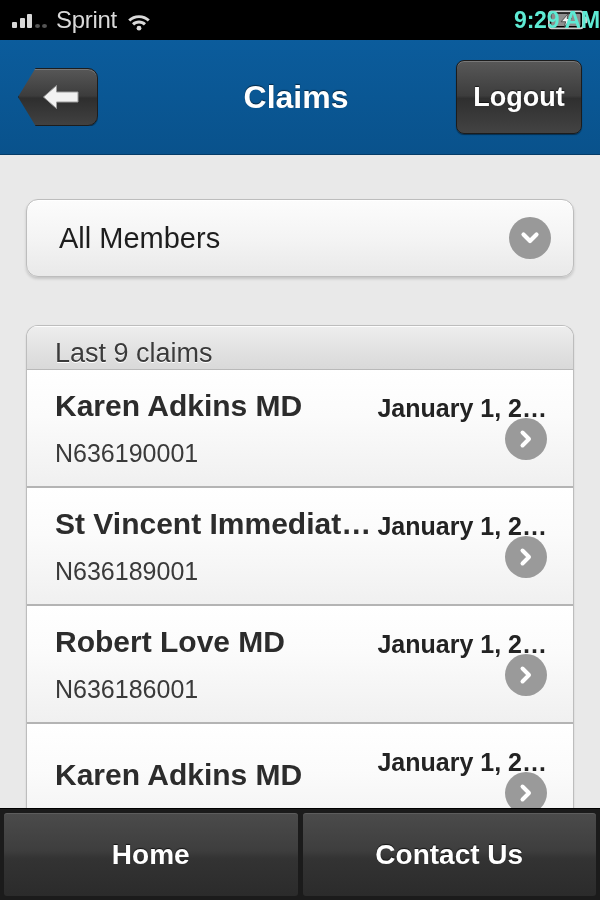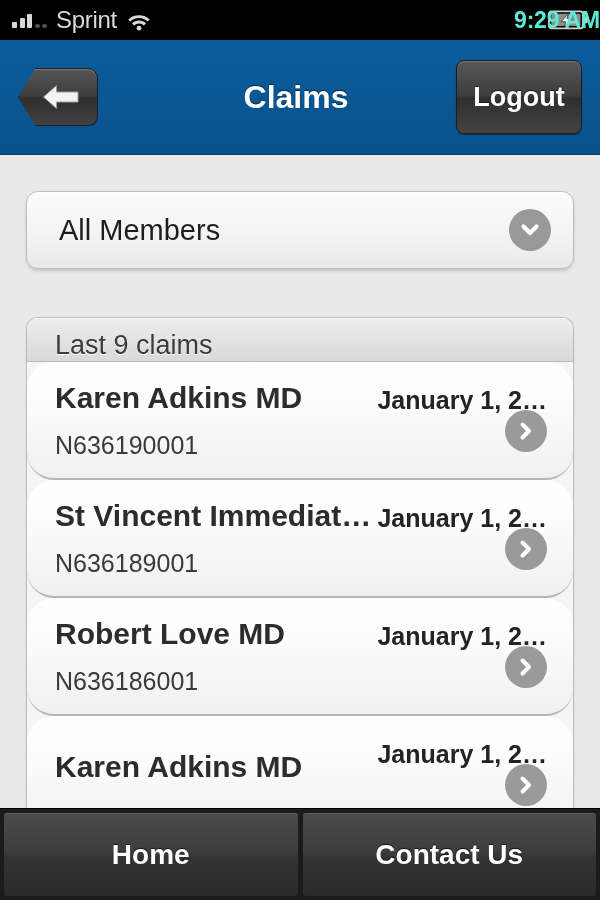--- a/index.html
+++ b/index.html
@@ -133,21 +133,21 @@
     padding: 0 16px;
     cursor: pointer;
     z-index: 2;
   }
 
   
   .content {
     flex: 1 1 auto;
     position: relative;
     overflow: hidden;
-    padding: 4px 26px;
+    padding: 12px 26px;
   }
 
   
   .member-select {
     margin-top: 32px;
     height: 78px;
     border-radius: 12px;
     background: linear-gradient(to bottom, #fcfcfc 0%, #f4f4f4 50%, #e9e9e9 100%);
     border: 1px solid #bdbdbd;
     box-shadow: 0 2px 3px rgba(0,0,0,0.16), inset 0 1px 0 #fff;
@@ -202,21 +202,20 @@
   .claim-row {
     position: relative;
     height: 118px;
     background: linear-gradient(to bottom, #ffffff 0%, #fbfbfb 40%, #f0f0f0 100%);
     border-bottom: 2px solid #b4b4b4;
     padding: 0 28px;
     display: flex;
     flex-direction: column;
     justify-content: center;
     cursor: pointer;
-    border-radius: 27px;
   }
   .claim-row:last-child { border-bottom: none; }
 
   .claim-provider {
     font-size: 30px;
     font-weight: bold;
     color: #2c2c2c;
     white-space: nowrap;
     overflow: hidden;
     max-width: 330px;

